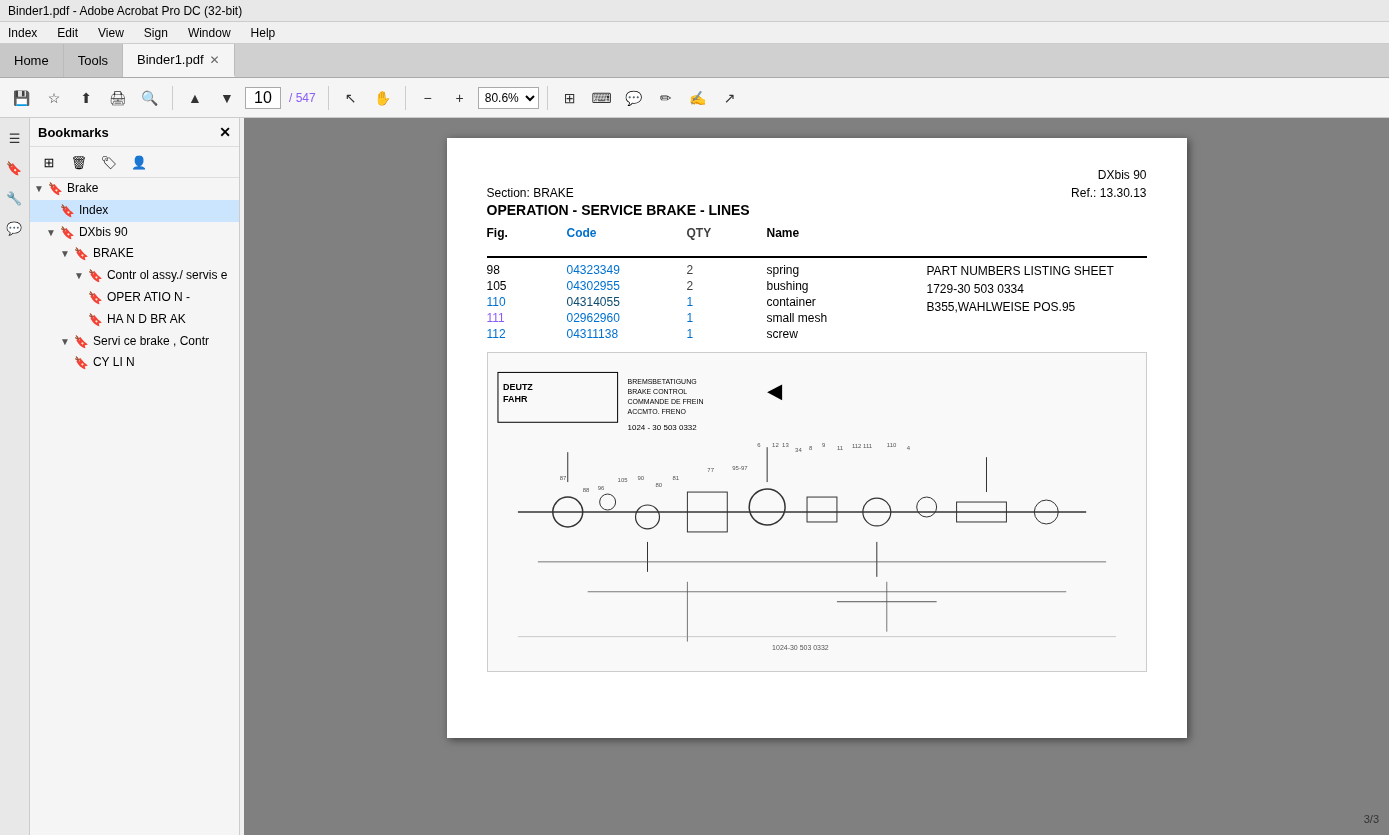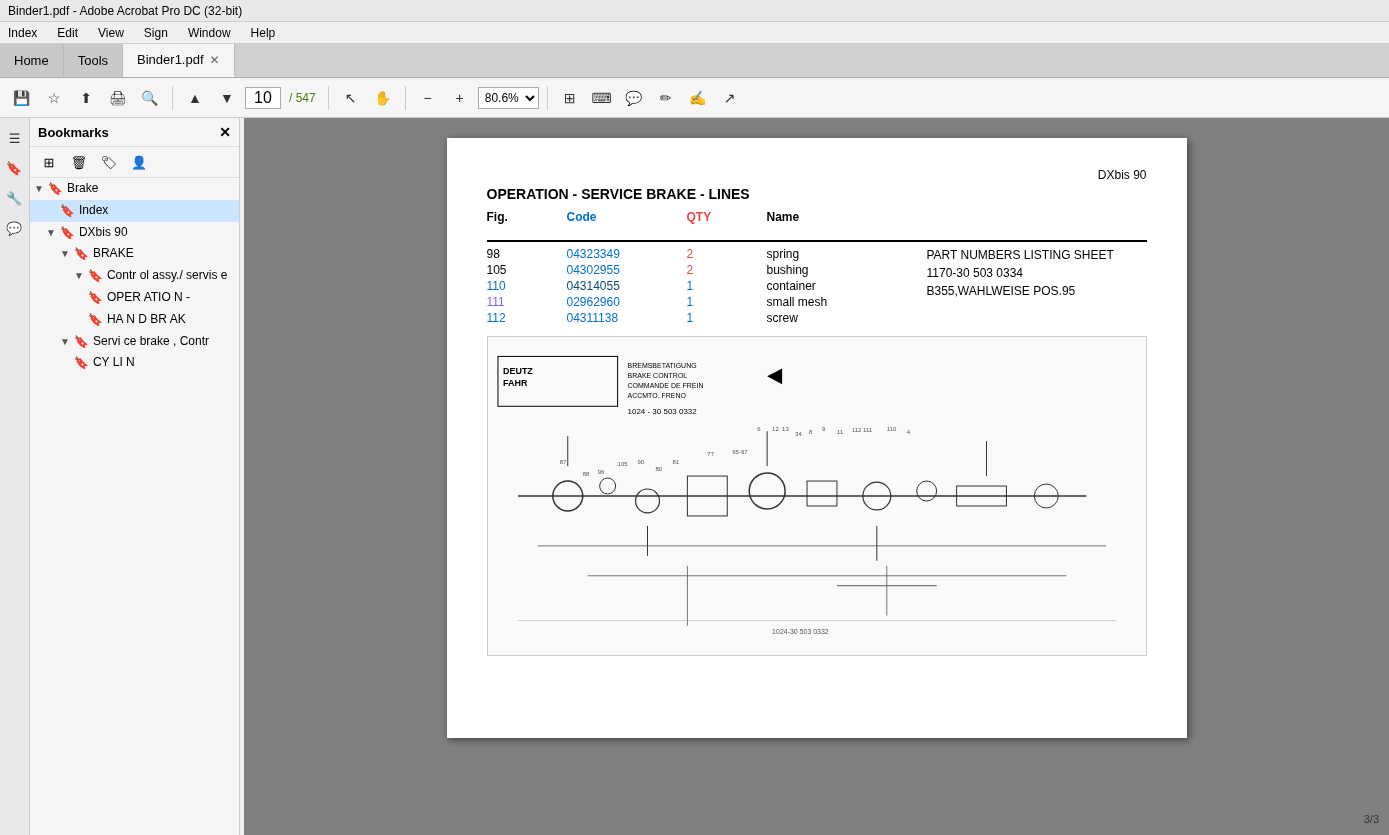--- a/index.html
+++ b/index.html
@@ -82,21 +82,21 @@
     }
     .toolbar-sep { width: 1px; height: 24px; background: #ccc; margin: 0 4px; }
     .page-input {
       width: 36px;
       height: 22px;
       text-align: center;
       border: 1px solid #aaa;
       font-size: 16px;
       background: white;
     }
-    .page-total { font-size: 12px; color: #4d7c0f; padding: 0 4px; }
+    .page-total { font-size: 12px; color: #8b5cf6; padding: 0 4px; }
     .zoom-select {
       height: 22px;
       border: 1px solid #aaa;
       font-size: 12px;
       background: white;
       padding: 0 2px;
     }
 
     
     .main-area {
@@ -250,21 +250,21 @@
       padding-bottom: 16px;
       margin-bottom: 4px;
     }
     .pdf-table-row {
       display: flex;
       font-size: 12px;
       padding: 1px 0;
     }
     .col-fig { width: 80px; }
     .col-code { width: 120px; color: #0070d0; }
-    .col-qty { width: 80px; color: #ef4444; }
+    .col-qty { width: 80px; color: #404040; }
     .col-name { flex: 1; }
     .col-fig-h, .col-code-h, .col-qty-h, .col-name-h { }
 
     .pdf-diagram {
       margin-top: 10px;
       border: 1px solid #ccc;
       background: #f9f9f9;
       height: 320px;
       display: flex;
       align-items: center;
@@ -440,20 +440,24 @@
   <div class="resize-handle"></div>
 
   <div class="pdf-area">
 
     <div class="pdf-page">
 
       <div class="pdf-header-right">
         <span>DXbis 90</span>
       </div>
 
+      <div class="pdf-section-line">
+        <span>Section: BRAKE</span>
+        <span>Ref.: 13.30.13</span>
+      </div>
 
       <div class="pdf-title">
         <span>OPERATION - SERVICE BRAKE - LINES</span>
       </div>
 
       <div class="pdf-table-header">
         <span class="col-fig col-fig-h">Fig.</span>
         <span class="col-code col-code-h">Code</span>
         <span class="col-qty col-qty-h">QTY</span>
         <span class="col-name col-name-h">Name</span>
@@ -488,21 +492,21 @@
           </div>
           <div class="pdf-table-row">
             <span class="col-fig" style="color:#0070d0;">112</span>
             <span class="col-code" style="color:#0070d0;">04311138</span>
             <span class="col-qty" style="color:#0070d0;">1</span>
             <span class="col-name">screw</span>
           </div>
         </div>
         <div style="width:220px; font-size:12px; line-height:1.5;">
           <div>PART NUMBERS LISTING SHEET</div>
-          <div>1170-30 503 0334</div>
+          <div>1729-30 503 0334</div>
           <div>B355,WAHLWEISE POS.95</div>
         </div>
       </div>
 
       <div class="pdf-diagram">
         <svg class="diagram-svg" viewBox="0 0 660 300" xmlns="http://www.w3.org/2000/svg">
 
           <rect x="10" y="10" width="120" height="50" fill="none" stroke="#000" stroke-width="1"></rect>
           <text x="15" y="28" font-size="9" font-weight="bold" fill="#000">DEUTZ</text>
           <text x="15" y="40" font-size="9" font-weight="bold" fill="#000">FAHR</text>

